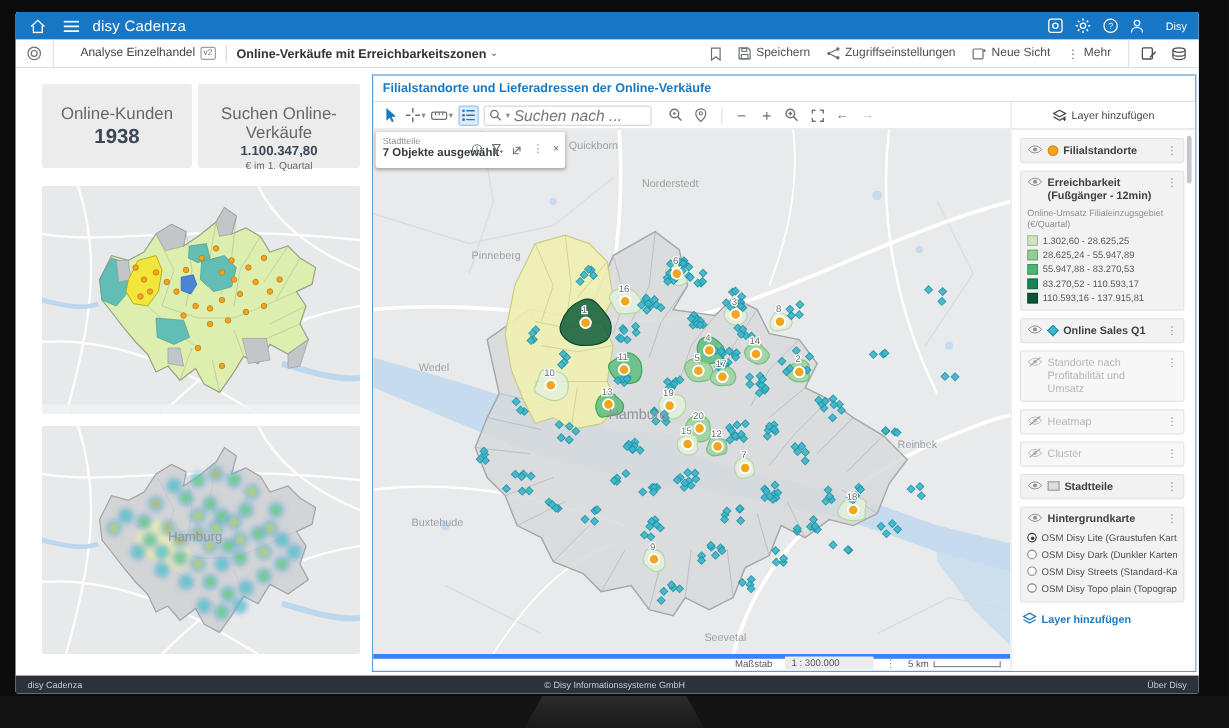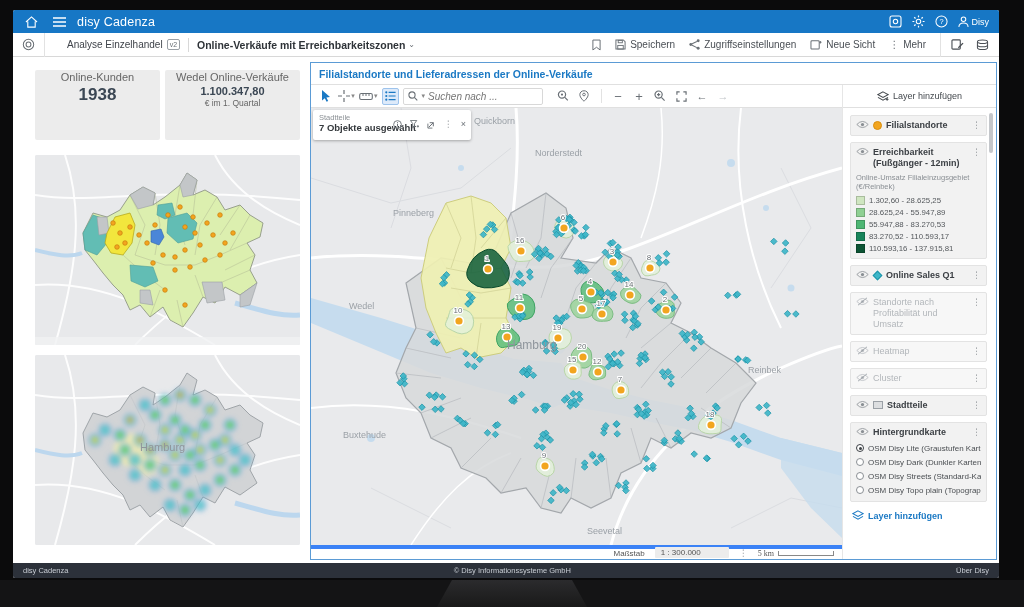--- a/index.html
+++ b/index.html
@@ -7,63 +7,63 @@
   .desk { position:absolute; left:0; top:580px; width:1024px; height:27px; background:#141415; }
   .stand { position:absolute; left:437px; top:580px; width:150px; height:27px; background:linear-gradient(#2b2b2d,#191919); clip-path:polygon(10% 0,90% 0,100% 100%,0 100%); }
   .screen { position:absolute; left:13px; top:10px; width:986px; height:568px; background:#fff; border-radius:2px; overflow:hidden; }
 
   
   .topbar { position:absolute; left:0; top:0; width:986px; height:23px; background:#1777c5; display:flex; align-items:center; color:#fff; }
   .topbar .ticon { width:20px; height:16px; display:flex; align-items:center; justify-content:center; margin-left:8px; }
   .topbar .brand { font-size:12.5px; margin-left:8px; letter-spacing:.2px; }
   .topbar .spacer { flex:1; }
   .topbar .right { display:flex; align-items:center; gap:10px; margin-right:10px; }
-  .topbar .user { display:flex; align-items:center; gap:3px; font-size:9px; }
+  .topbar .user { display:flex; align-items:center; gap:19px; font-size:9px; }
 
   
   .navbar { position:absolute; left:0; top:23px; width:986px; height:24px; background:#fff; border-bottom:1px solid #d8d8d8; display:flex; align-items:center; font-size:10px; color:#3f434a; }
   .nav-cell { height:24px; display:flex; align-items:center; padding:0 9px; border-right:1px solid #e2e2e2; }
   .wb-name { margin-left:22px; }
   .badge { border:1px solid #9aa0a6; color:#6a7076; border-radius:2px; font-size:7px; padding:0 2px; margin-left:4px; line-height:9px; }
   .vdiv { width:1px; height:14px; background:#d8d8d8; margin:0 8px; }
   .view-title { font-weight:bold; font-size:10.5px; color:#2e3338; }
   .caret { font-size:8px; color:#6a7076; margin-left:3px; }
   .navbar .spacer { flex:1; }
   .nav-act { display:flex; align-items:center; gap:4px; margin-right:14px; color:#4a4f55; cursor:pointer; white-space:nowrap; }
   .nav-act svg, .nav-act span.g { color:#6a7076; }
   .nav-end { display:flex; align-items:center; gap:12px; padding:0 10px; border-left:1px solid #e2e2e2; height:24px; }
 
   
   .content { position:absolute; left:0; top:47px; width:986px; height:506px; background:#fff; }
   .kpi { position:absolute; background:#ececec; border-radius:2px; text-align:center; color:#666; }
-  .kpi .lab { font-size:11px; margin-top:1px; }
+  .kpi .lab { font-size:14px; margin-top:16px; }
   .kpi .val { font-size:17px; font-weight:bold; color:#3b4754; margin-top:2px; }
   .kpi .sub { font-size:8.5px; margin-top:1px; }
   .minimap { position:absolute; border-radius:2px; overflow:hidden; background:#e8e9eb; }
   .minimap svg { display:block; }
 
   
   .main-panel { position:absolute; left:297px; top:5px; width:687px; height:498px; border:1px solid #5b9bd5; background:#fff; }
   .mp-title { height:22px; border-bottom:1px solid #e0e0e0; display:flex; align-items:center; padding-left:8px; font-size:10.5px; color:#1b79c4; font-weight:bold; }
   .mp-body { display:flex; height:474px; }
   .map-col { width:531px; display:flex; flex-direction:column; position:relative; }
   .map-toolbar { height:23px; border-bottom:1px solid #e0e0e0; display:flex; align-items:center; padding-left:6px; gap:4px; color:#6a7076; }
   .tbtn { height:17px; min-width:17px; display:flex; align-items:center; justify-content:center; border-radius:2px; cursor:pointer; }
   .tbtn.active-blue svg { color:#1b79c4; }
   .tbtn.active-box { background:#ddeafa; border:1px solid #9dc3ec; }
   .tcaret { font-size:7px; color:#888; margin-left:1px; }
   .tsep { width:1px; height:14px; background:#e2e2e2; margin:0 4px; }
   .searchbox { display:flex; align-items:center; border:1px solid #d8d8d8; border-radius:2px; height:17px; width:140px; padding:0 4px; gap:3px; }
-  .searchbox input { border:none; outline:none; font-size:10px; font-style:italic; color:#9aa0a6; width:90px; font-family:"Liberation Sans",sans-serif; background:transparent; }
+  .searchbox input { border:none; outline:none; font-size:13px; font-style:italic; color:#9aa0a6; width:90px; font-family:"Liberation Sans",sans-serif; background:transparent; }
   .zoomtxt { font-size:13px; color:#6a7076; line-height:1; }
   .map-canvas { position:relative; width:531px; height:437px; background:#e9eaec; overflow:hidden; }
   .map-canvas svg { display:block; }
   .scalebar { height:13px; background:#fff; border-top:4px solid #3b82f6; display:flex; align-items:flex-end; justify-content:flex-end; gap:10px; font-size:8px; color:#555; padding-right:8px; }
   .scaleval { background:#ececec; border-radius:1px; padding:0 28px 0 6px; height:11px; line-height:11px; min-width:72px; }
-  .scline { display:flex; align-items:center; gap:4px;font-family:Liberation Serif, serif; }
+  .scline { display:flex; align-items:center; gap:4px; }
   .scline .bar { width:56px; height:5px; border-left:1px solid #888; border-right:1px solid #888; border-bottom:1px solid #888; }
 
   .sel-card { position:absolute; left:2px; top:2px; width:158px; height:30px; background:#fff; border-radius:2px; box-shadow:0 1px 3px rgba(0,0,0,.3); padding:3px 6px; }
   .sel-card .slab { font-size:7.5px; color:#8c9196; }
   .sel-card .stxt { font-size:9.5px; font-weight:bold; color:#35393d; }
   .sel-icons { position:absolute; right:5px; top:9px; display:flex; gap:8px; align-items:center; color:#6a7076; }
 
   
   .layer-col { width:154px; border-left:1px solid #e6e6e6; position:relative; background:#fff; }
   .lp-top { height:23px; border-bottom:1px solid #e0e0e0; display:flex; align-items:center; justify-content:center; gap:4px; font-size:9px; color:#44494e; cursor:pointer; }
@@ -210,21 +210,21 @@
     </div>
   </div>
 
   <div class="content">
 
     <div class="kpi" style="left:22px; top:13px; width:125px; height:70px;">
       <div class="lab">Online-Kunden</div>
       <div class="val">1938</div>
     </div>
     <div class="kpi" style="left:152px; top:13px; width:135px; height:70px;">
-      <div class="lab">Wedel Online-Verkäufe</div>
+      <div class="lab">Suchen Online-Verkäufe</div>
       <div class="val" style="font-size:11px;">1.100.347,80</div>
       <div class="sub">€ im 1. Quartal</div>
     </div>
 
     <div class="minimap" style="left:22px; top:98px; width:265px; height:190px;">
       <svg width="265" height="190" viewBox="0 0 265 190">
         <rect width="265" height="190" fill="#e8e9eb"></rect>
         <g stroke="#ffffff" stroke-width="2" fill="none" opacity=".9">
           <path d="M0,40 C60,50 120,30 265,45"></path>
             <path d="M30,0 C50,60 40,120 20,190"></path>
@@ -994,21 +994,21 @@
               <div class="lcard">
                 <div class="row">
                   <svg class="ic" width="13" height="9" viewBox="0 0 16 10">
                     <path d="M1 5 Q8 -2.5 15 5 Q8 12.5 1 5Z" fill="none" stroke="#8a8f94" stroke-width="1"></path>
                     <circle cx="8" cy="5" r="2" fill="#8a8f94"></circle>
                   </svg>
                   <span class="lname">Erreichbarkeit (Fußgänger - 12min)</span>
                   <span class="kebab">⋮</span>
                 </div>
                 <div class="legend">
-                  <div class="ltitle">Online-Umsatz Filialeinzugsgebiet (€/Reinbek)</div>
+                  <div class="ltitle">Online-Umsatz Filialeinzugsgebiet (€/Quartal)</div>
                   <div class="lg-row">
                     <span class="lg-sw" style="background:#cfe6c0"></span>
                     <span class="lg-lab">1.302,60 - 28.625,25</span>
                   </div>
                   <div class="lg-row">
                     <span class="lg-sw" style="background:#8fd093"></span>
                     <span class="lg-lab">28.625,24 - 55.947,89</span>
                   </div>
                   <div class="lg-row">
                     <span class="lg-sw" style="background:#4db673"></span>

